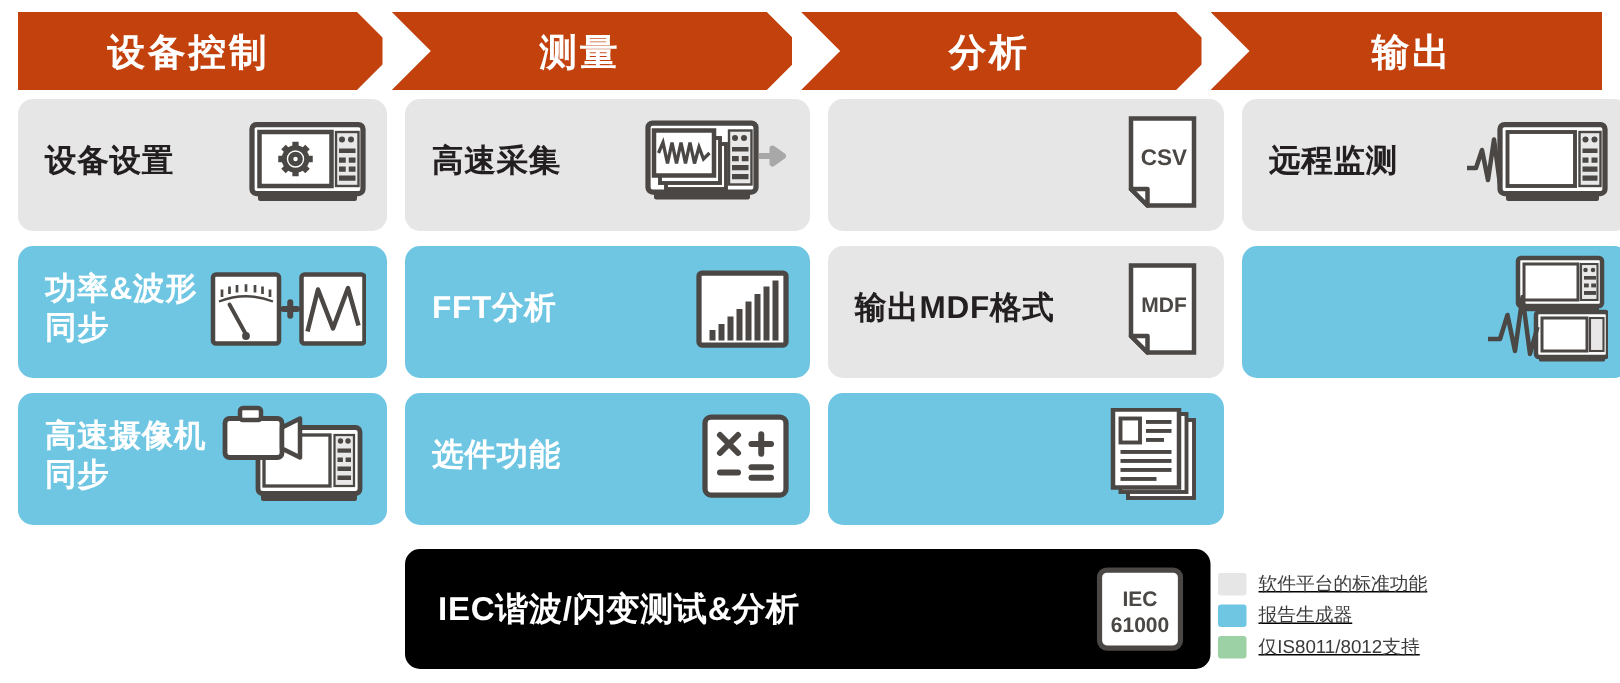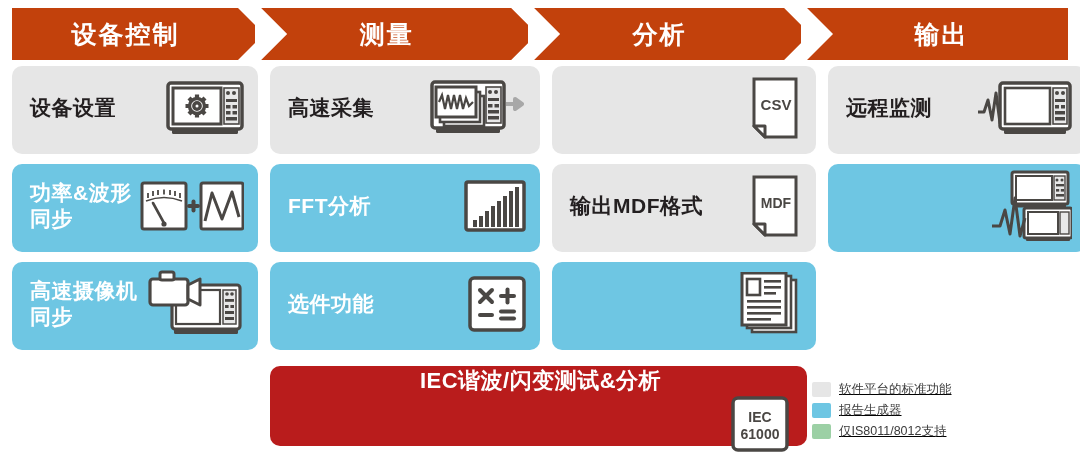--- a/index.html
+++ b/index.html
@@ -61,22 +61,22 @@
   }
   .card .icon{
     margin-left:auto;
     display:flex;align-items:center;justify-content:flex-start;
     flex:0 0 auto;
   }
 
   
   .greenbar{
     position:absolute;left:270px;top:366px;width:537px;height:80px;
-    border-radius:10px;background:#b91c1c;color:#fff;
-    display:flex;align-items:center;padding:0 18px 0 22px;box-sizing:border-box;flex-direction:column;
+    border-radius:10px;background:#000000;color:#fff;
+    display:flex;align-items:center;padding:0 18px 0 22px;box-sizing:border-box;
   }
   .greenbar .label{font-size:22px;font-weight:bold;letter-spacing:0.5px;}
   .greenbar .icon{margin-left:auto;text-decoration:underline;}
 
   
   .legend{
     position:absolute;left:812px;top:381px;width:200px;
     display:flex;flex-direction:column;gap:4px;text-decoration:underline;
   }
   .legend-row{display:flex;align-items:center;gap:8px;}

